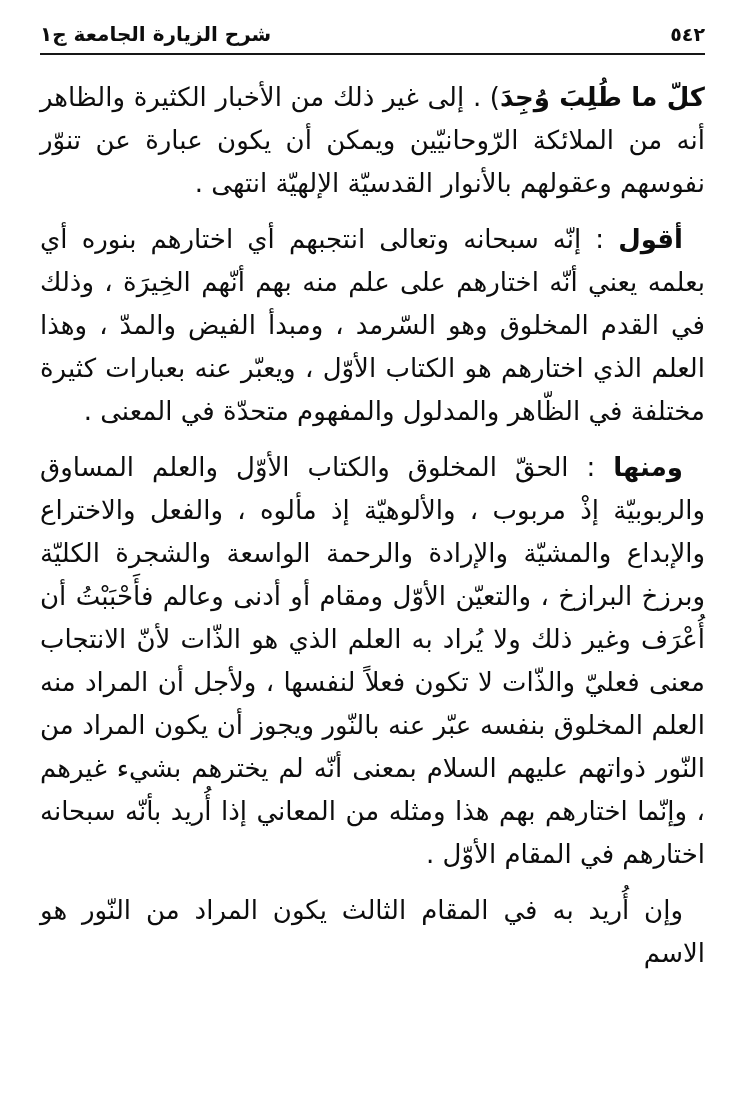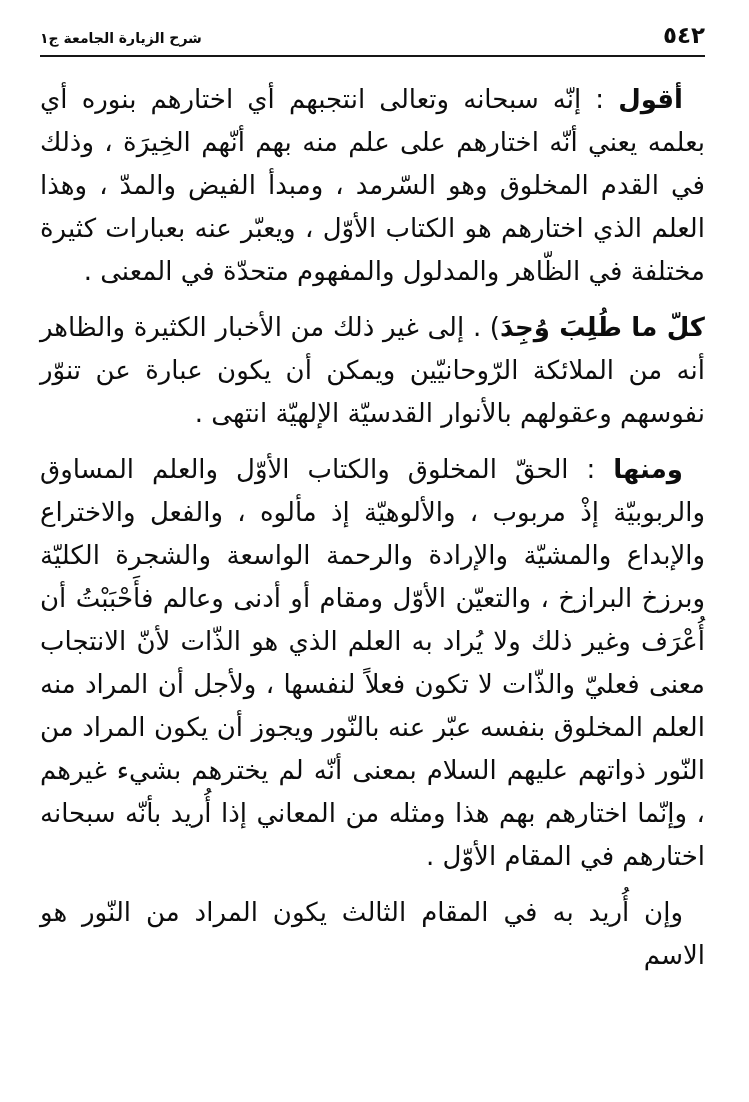--- a/index.html
+++ b/index.html
@@ -18,25 +18,25 @@
     direction: rtl;
     padding: 22px 44px 0 40px;
   }
   .page-header {
     display: flex;
     justify-content: space-between;
     align-items: baseline;
     font-weight: bold;
   }
   .page-number {
-    font-size: 23px;
+    font-size: 19px;
     letter-spacing: 1px;
   }
   .book-title {
-    font-size: 14px;
+    font-size: 20px;
   }
   .header-rule {
     border-bottom: 2px solid #161616;
     margin-top: 7px;
   }
   .page-body {
     margin-top: 21px;
     font-size: 26px;
     line-height: 43px;
     text-align: justify;
@@ -62,23 +62,23 @@
 
   <header class="page-header">
     <span class="page-number">٥٤٢</span>
     <span class="book-title">شرح الزيارة الجامعة ج١</span>
   </header>
 
   <div class="header-rule"></div>
 
   <main class="page-body">
 
+    <p class="para"><span class="bold">كلّ ما طُلِبَ وُجِدَ</span><span>) . إلى غير ذلك من الأخبار الكثيرة والظاهر أنه من الملائكة الرّوحانيّين ويمكن أن يكون عبارة عن تنوّر نفوسهم وعقولهم بالأنوار القدسيّة الإلهيّة انتهى .</span></p>
+
     <p class="para indent"><span class="bold">أقول</span><span> : إنّه سبحانه وتعالى انتجبهم أي اختارهم بنوره أي بعلمه يعني أنّه اختارهم على علم منه بهم أنّهم الخِيرَة ، وذلك في القدم المخلوق وهو السّرمد ، ومبدأ الفيض والمدّ ، وهذا العلم الذي اختارهم هو الكتاب الأوّل ، ويعبّر عنه بعبارات كثيرة مختلفة في الظّاهر والمدلول والمفهوم متحدّة في المعنى .</span></p>
-
-    <p class="para"><span class="bold">كلّ ما طُلِبَ وُجِدَ</span><span>) . إلى غير ذلك من الأخبار الكثيرة والظاهر أنه من الملائكة الرّوحانيّين ويمكن أن يكون عبارة عن تنوّر نفوسهم وعقولهم بالأنوار القدسيّة الإلهيّة انتهى .</span></p>
 
     <p class="para indent"><span class="bold">ومنها</span><span> : الحقّ المخلوق والكتاب الأوّل والعلم المساوق والربوبيّة إذْ مربوب ، والألوهيّة إذ مألوه ، والفعل والاختراع والإبداع والمشيّة والإرادة والرحمة الواسعة والشجرة الكليّة وبرزخ البرازخ ، والتعيّن الأوّل ومقام أو أدنى وعالم فأَحْبَبْتُ أن أُعْرَف وغير ذلك ولا يُراد به العلم الذي هو الذّات لأنّ الانتجاب معنى فعليّ والذّات لا تكون فعلاً لنفسها ، ولأجل أن المراد منه العلم المخلوق بنفسه عبّر عنه بالنّور ويجوز أن يكون المراد من النّور ذواتهم عليهم السلام بمعنى أنّه لم يخترهم بشيء غيرهم ، وإنّما اختارهم بهم هذا ومثله من المعاني إذا أُريد بأنّه سبحانه اختارهم في المقام الأوّل .</span></p>
 
 
     <p class="para indent"><span>وإن أُريد به في المقام الثالث يكون المراد من النّور هو الاسم</span></p>
 
   </main>
 </div>
 
 </body></html>

